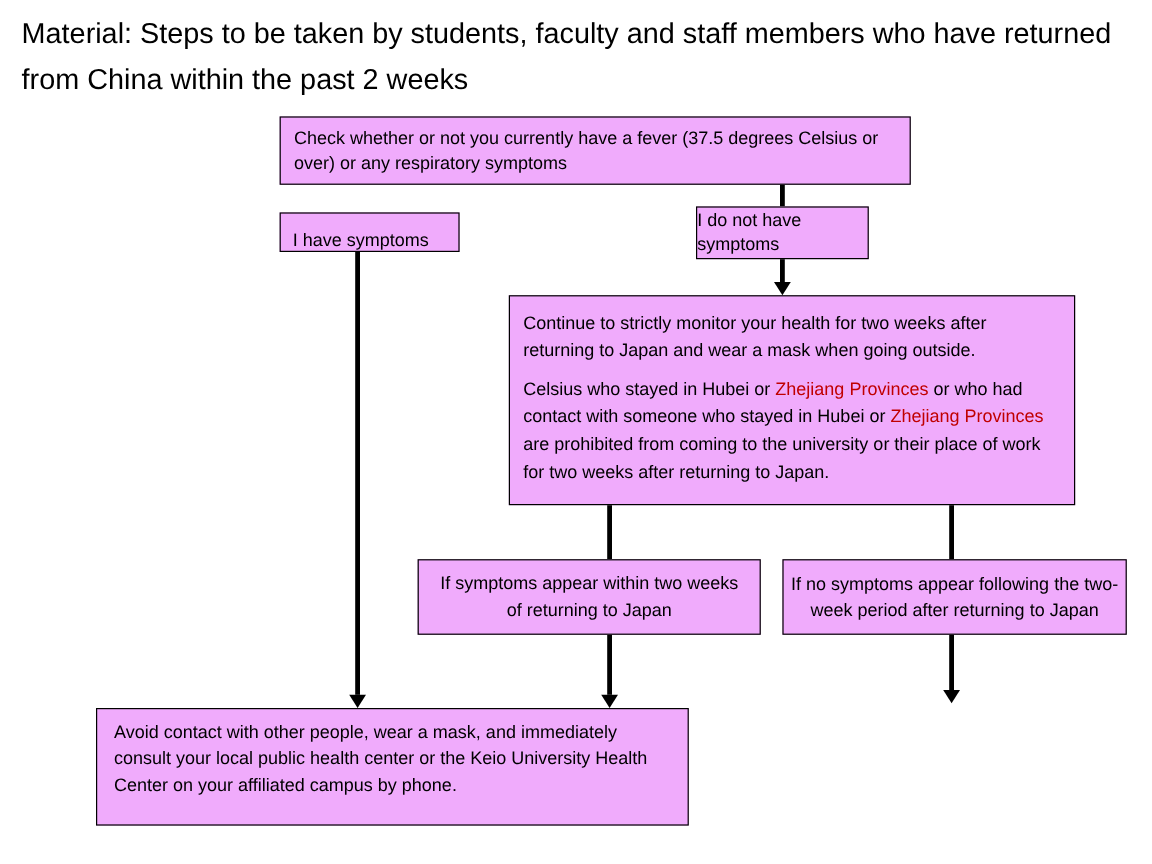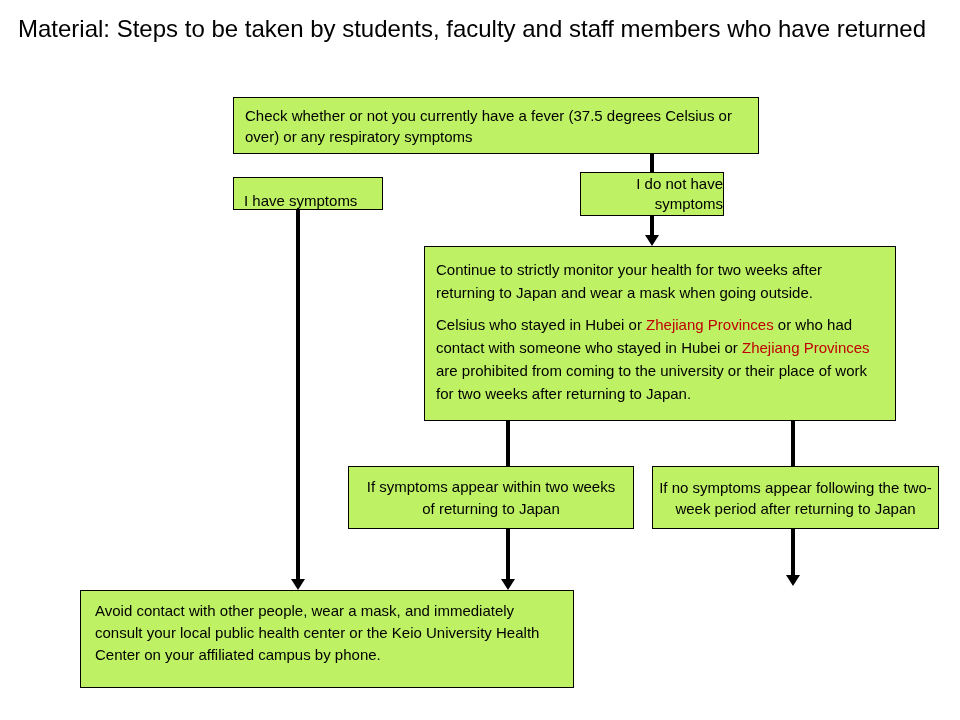--- a/index.html
+++ b/index.html
@@ -25,41 +25,41 @@
   }
   .title .tline {
     display: block;
     text-decoration-thickness: 1.5px;
     text-underline-offset: 5px;
   }
 
   .box {
     position: absolute;
     border: 1.2px solid #000;
-    background: #bef264;
+    background: #f0abfc;
     font-size: 15px;
     color: #000;
   }
 
   .check-box {
     left: 233px; top: 97px; width: 526px; height: 57px;
     padding: 7px 11px;
     line-height: 21px;
   }
 
   .have-symptoms {
     left: 233px; top: 177px; width: 150px; height: 33px;
     display: flex; align-items: flex-end;
     padding-left: 10px;
   }
 
   .no-symptoms {
     left: 580px; top: 172px; width: 144px; height: 44px;
     display: flex; align-items: center; justify-content: center;
-    text-align: right; line-height: 20px;
+    text-align: left; line-height: 20px;
   }
 
   .monitor {
     left: 424px; top: 246px; width: 472px; height: 175px;
     padding: 11px 10px 10px 11px;
     line-height: 23px;
   }
   .monitor .p2 { margin-top: 9px; }
 
   .symptoms-within {
@@ -99,20 +99,21 @@
     border-top: 11px solid #000;
   }
 </style>
 </head>
 <body>
 
 <div class="canvas">
 
   <div class="title">
     <span class="tline">Material: Steps to be taken by students, faculty and staff members who have returned</span>
+    <span class="tline">from China within the past 2 weeks</span>
   </div>
 
   <div class="box check-box">
     <span>Check whether or not you currently have a fever (37.5 degrees Celsius or over) or any respiratory symptoms</span>
   </div>
 
   <div class="vline" style="left:650px; top:154px; height:18px;"></div>
 
   <div class="box have-symptoms">
     <span>I have symptoms</span>

